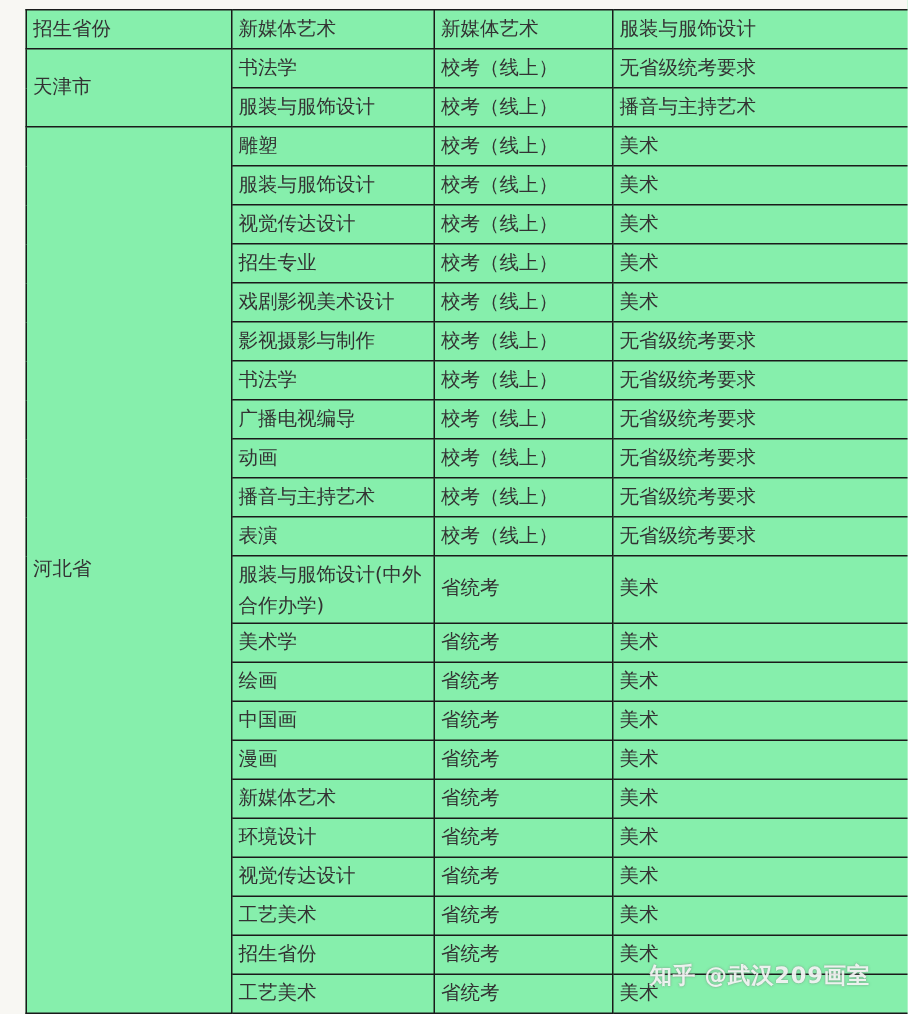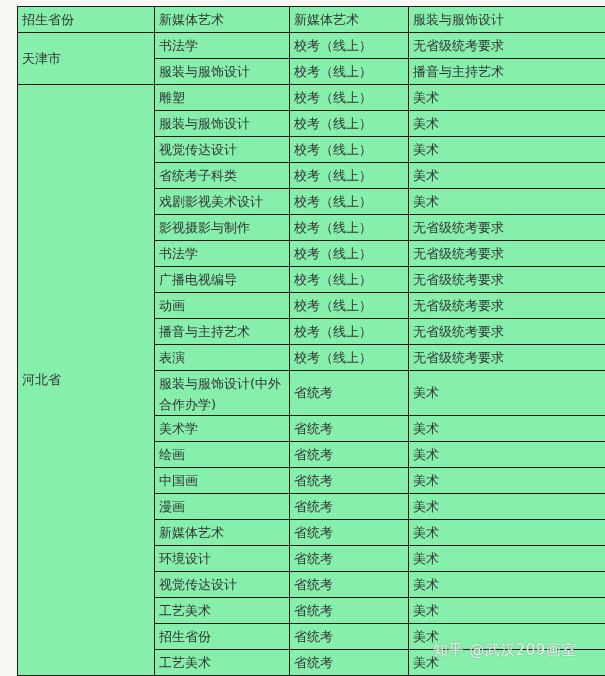--- a/index.html
+++ b/index.html
@@ -51,20 +51,21 @@
     .watermark {
       position: absolute;
       left: 433px;
       top: 641px;
       font-size: 15px;
       color: rgba(255,255,255,0.85);
       text-shadow: 0 0 1px rgba(120,120,120,0.6), 0 0 2px rgba(120,120,120,0.35);
       letter-spacing: 0.5px;
       white-space: nowrap;
       pointer-events: none;
+      font-weight: bold;
     }
   </style>
 </head>
 <body>
 
 <table class="admissions">
   <colgroup>
     <col class="c1">
       <col class="c2">
       <col class="c3">
@@ -100,21 +101,21 @@
       <td>服装与服饰设计</td>
       <td>校考（线上）</td>
       <td>美术</td>
     </tr>
     <tr>
       <td>视觉传达设计</td>
       <td>校考（线上）</td>
       <td>美术</td>
     </tr>
     <tr>
-      <td>省统考子科类</td>
+      <td>招生专业</td>
       <td>校考（线上）</td>
       <td>美术</td>
     </tr>
     <tr>
       <td>戏剧影视美术设计</td>
       <td>校考（线上）</td>
       <td>美术</td>
     </tr>
     <tr>
       <td>影视摄影与制作</td>

